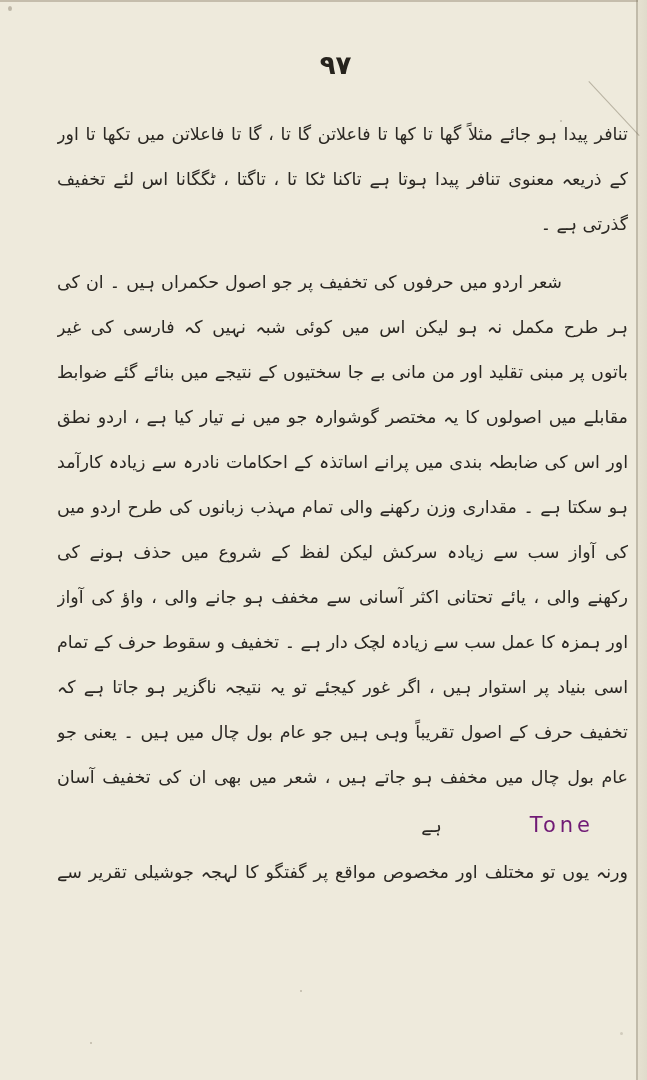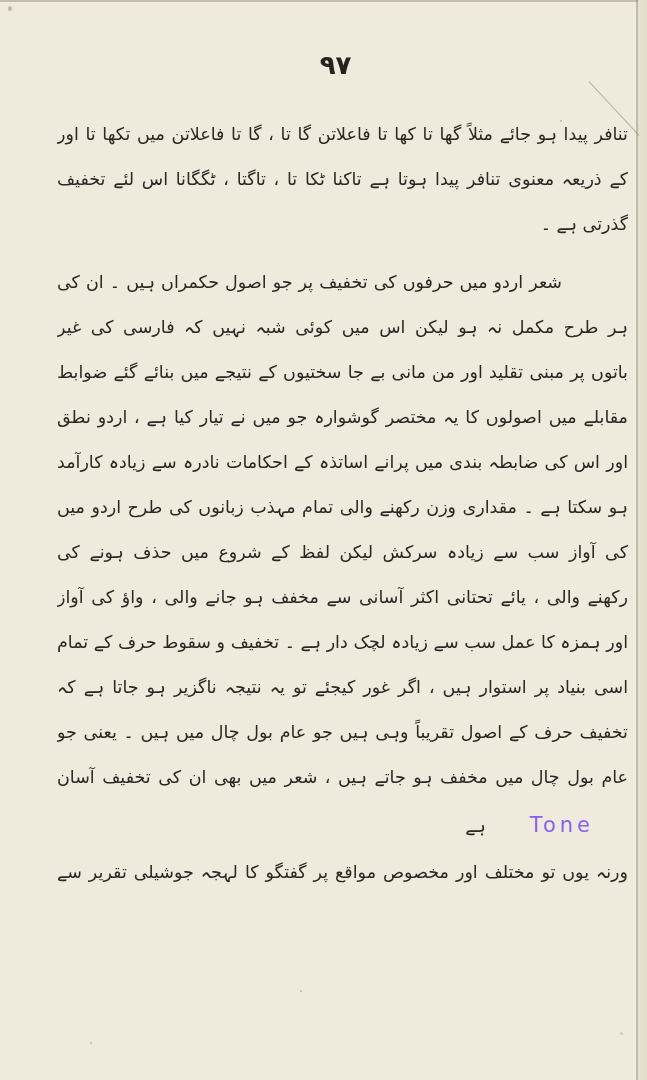--- a/index.html
+++ b/index.html
@@ -78,25 +78,25 @@
     display: flex;
     align-items: baseline;
   }
   .tone-urdu-right { flex: 0 0 auto; }
   .tone-latin {
     flex: 0 0 auto;
     direction: ltr;
     font-size: 21px;
     letter-spacing: 4px;
     margin-right: 34px;
-    color: #8b5cf6;
+    color: #701a75;
   }
   .tone-urdu-left {
     flex: 0 0 auto;
-    margin-right: 44px;
+    margin-right: 88px;
   }
 </style>
 </head>
 <body>
 
 <div class="scan-page">
   <div class="top-edge"></div>
   <div class="right-edge-line"></div>
   <div class="right-edge-strip"></div>
   <div class="crease"></div>

